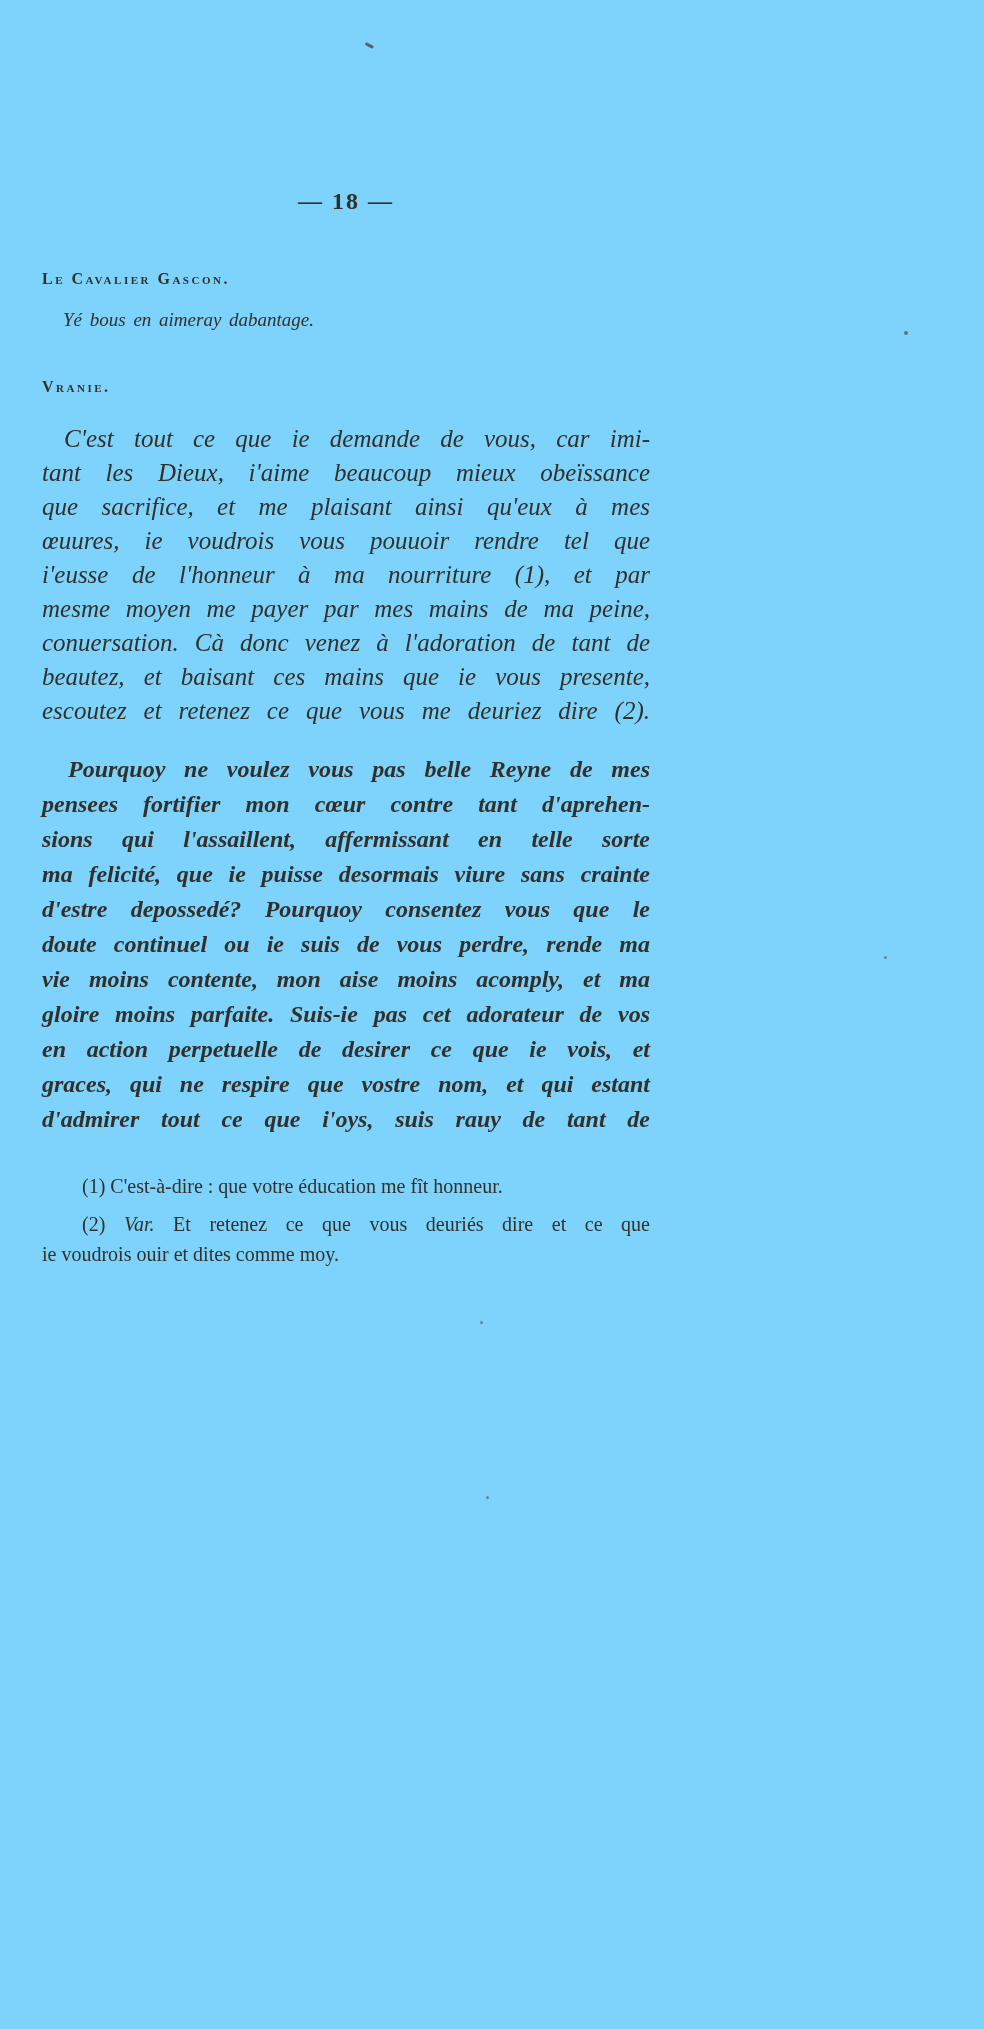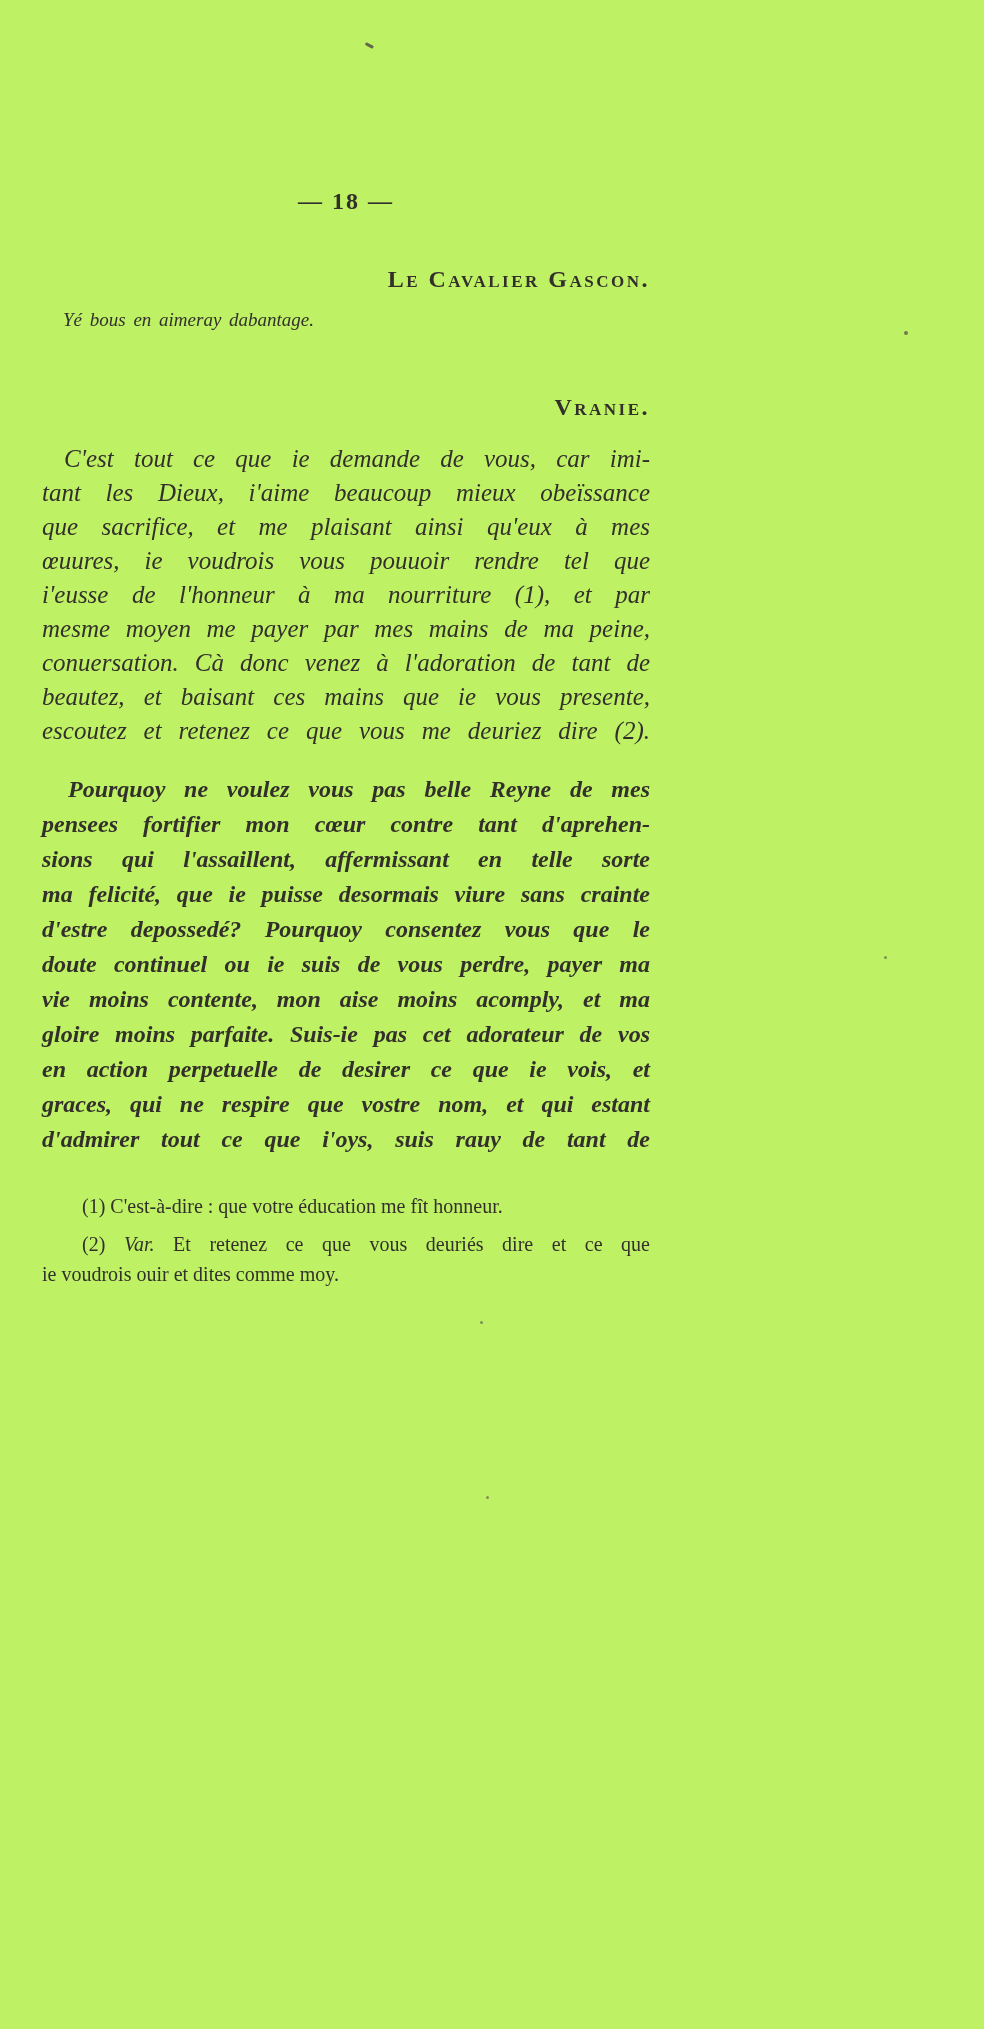--- a/index.html
+++ b/index.html
@@ -4,49 +4,49 @@
 <style>
   html, body {
     margin: 0;
     padding: 0;
     background: #e8e6e0;
   }
   .page {
     position: relative;
     width: 984px;
     height: 2029px;
-    background: #bef264;
+    background: #7dd3fc;
     overflow: hidden;
     font-family: "Liberation Serif", serif;
     color: #33302b;
   }
   .text-block {
     position: absolute;
     left: 42px;
     top: 0;
     width: 608px;
   }
   .page-number {
     margin-top: 188px;
     text-align: center;
     font-size: 24px;
     line-height: 26px;
     font-weight: bold;
     letter-spacing: 2px;
   }
   .heading {
-    text-align: right;
+    text-align: left;
     font-variant: small-caps;
     font-weight: bold;
-    font-size: 24px;
+    font-size: 16px;
     line-height: 26px;
     letter-spacing: 2.5px;
   }
   .heading-1 { margin-top: 52px; }
-  .heading-2 { margin-top: 60px; }
+  .heading-2 { margin-top: 40px; }
   .dialogue-line {
     margin: 14px 0 0 0;
     font-size: 19px;
     line-height: 28px;
     text-indent: 21px;
     word-spacing: 3px;
     font-style: italic;
   }
   .para { margin: 0; }
   .para .line {
@@ -132,21 +132,21 @@
         <div class="line">beautez, et baisant ces mains que ie vous presente,</div>
         <div class="line">escoutez et retenez ce que vous me deuriez dire (2).</div>
       </div>
 
     <div class="para para-italic">
         <div class="line">Pourquoy ne voulez vous pas belle Reyne de mes</div>
         <div class="line">pensees fortifier mon cœur contre tant d'aprehen-</div>
         <div class="line">sions qui l'assaillent, affermissant en telle sorte</div>
         <div class="line">ma felicité, que ie puisse desormais viure sans crainte</div>
         <div class="line">d'estre depossedé? Pourquoy consentez vous que le</div>
-        <div class="line">doute continuel ou ie suis de vous perdre, payer ma</div>
+        <div class="line">doute continuel ou ie suis de vous perdre, rende ma</div>
         <div class="line">vie moins contente, mon aise moins acomply, et ma</div>
         <div class="line">gloire moins parfaite. Suis-ie pas cet adorateur de vos</div>
         <div class="line">en action perpetuelle de desirer ce que ie vois, et</div>
         <div class="line">graces, qui ne respire que vostre nom, et qui estant</div>
         <div class="line">d'admirer tout ce que i'oys, suis rauy de tant de</div>
       </div>
 
     <div class="footnotes">
 
       <p class="fn fn-1 fn-first-line"><span>(1) C'est-à-dire : que votre éducation me fît honneur.</span></p>

